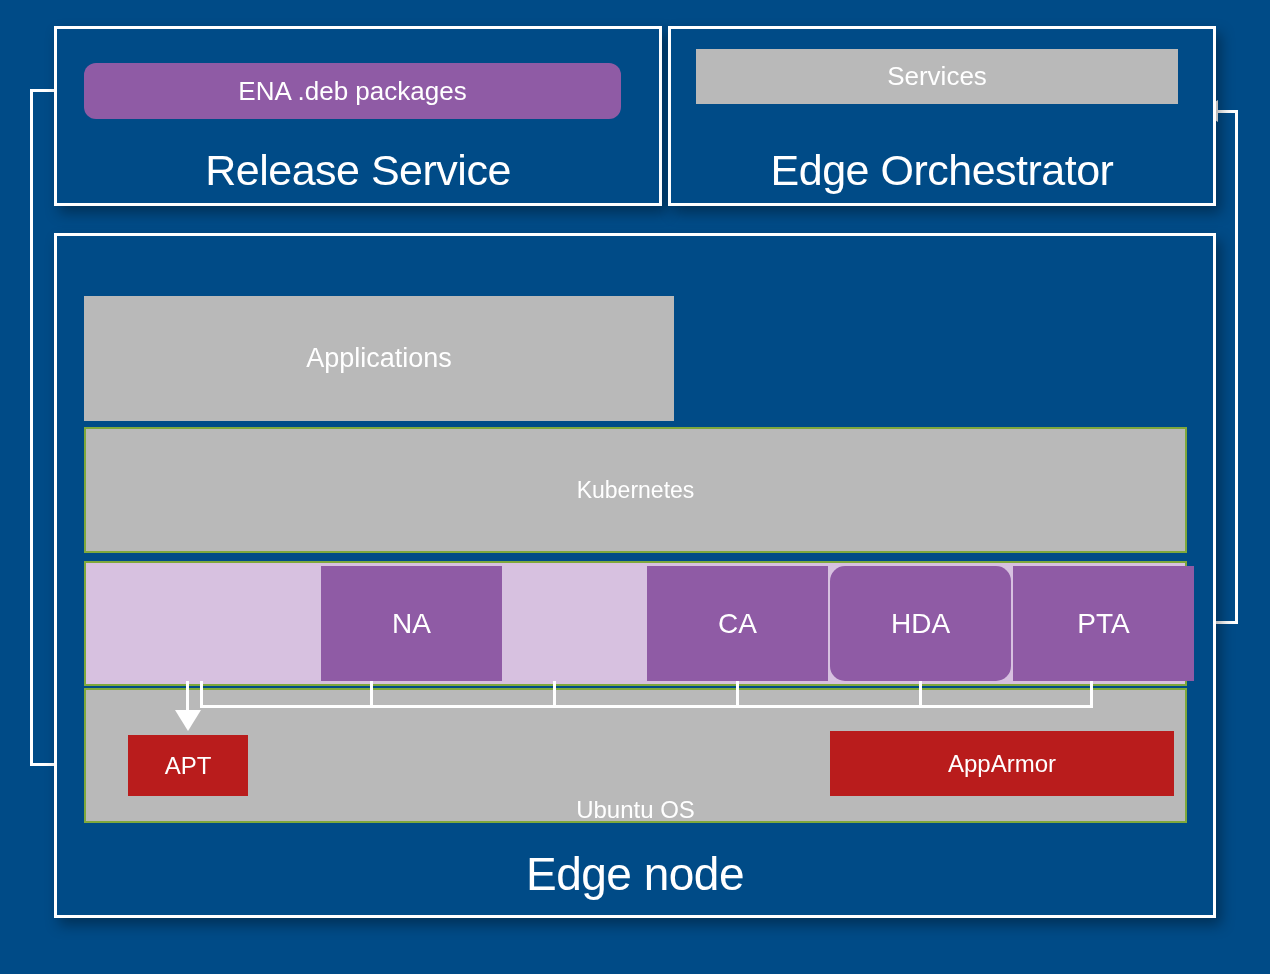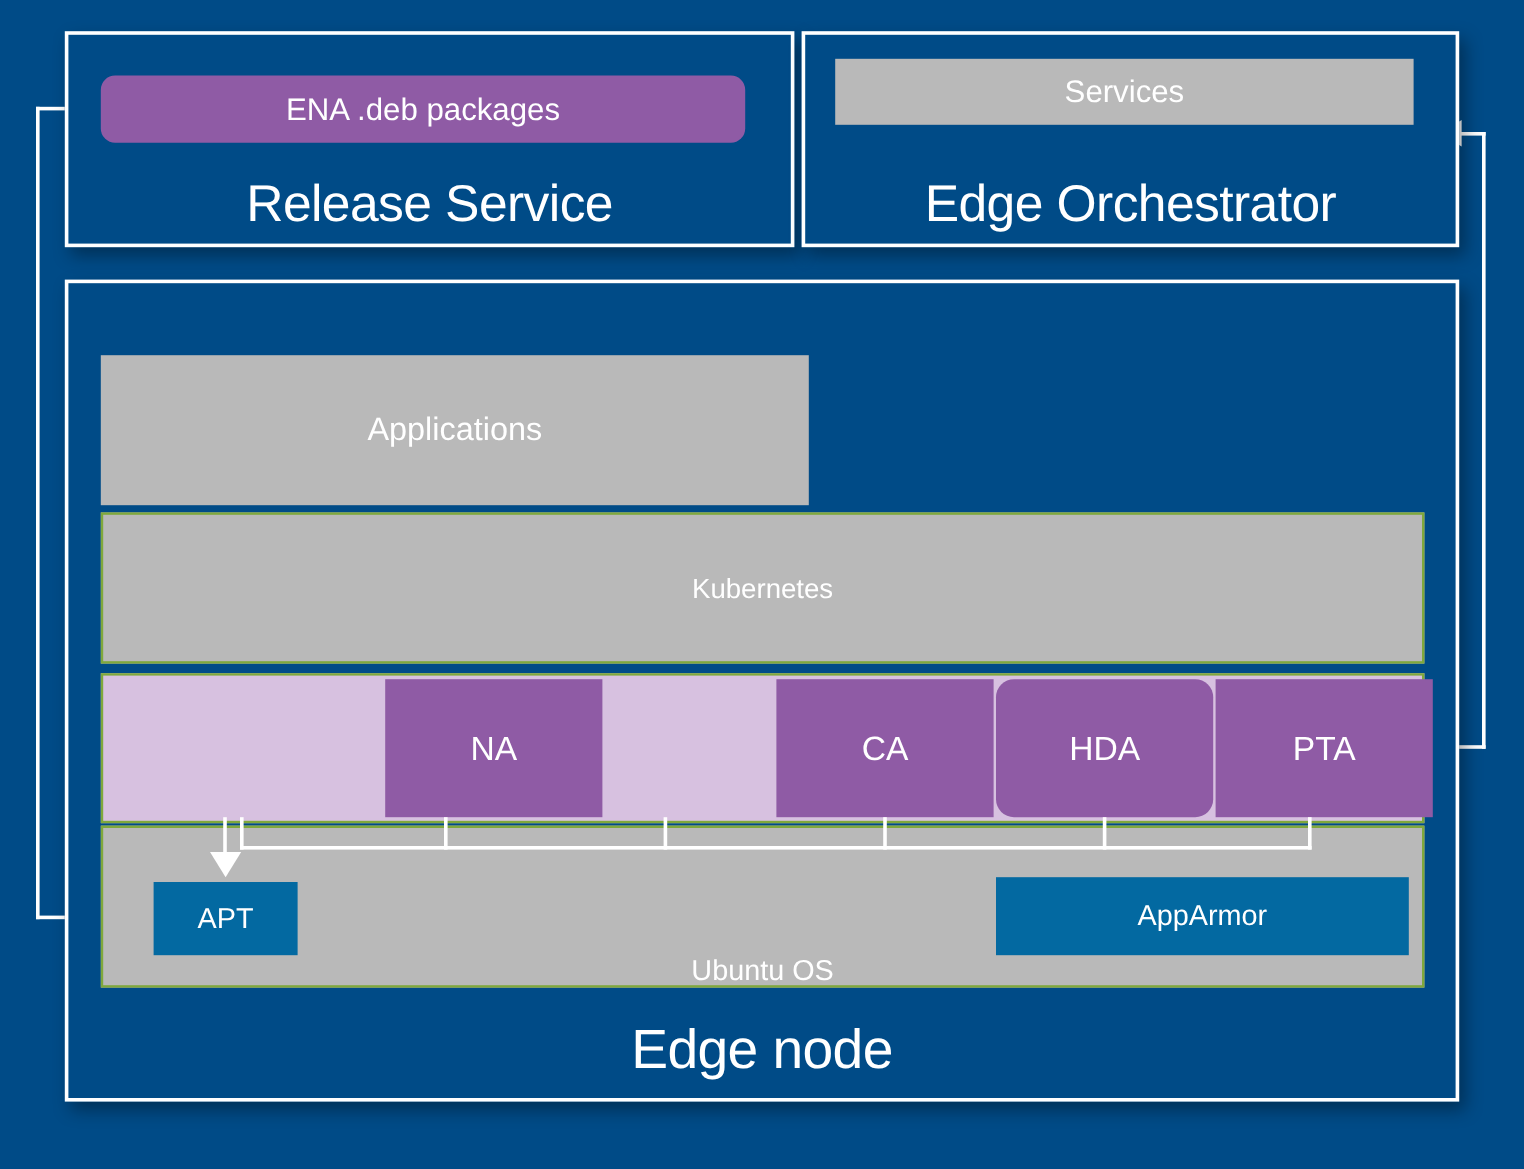--- a/index.html
+++ b/index.html
@@ -44,21 +44,21 @@
     font-weight: 400;
     letter-spacing: -0.5px;
   }
 
   
   .gray {
     background: #b9b9b9;
     color: #ffffff;
   }
   .gray-dark {
-    background: #0369a1;
+    background: #b91c1c;
     color: #ffffff;
   }
   .greenedge {
     border: 2px solid #7fa83c;
   }
 
   
   .purple {
     background: #8f5ba5;
     color: #ffffff;

